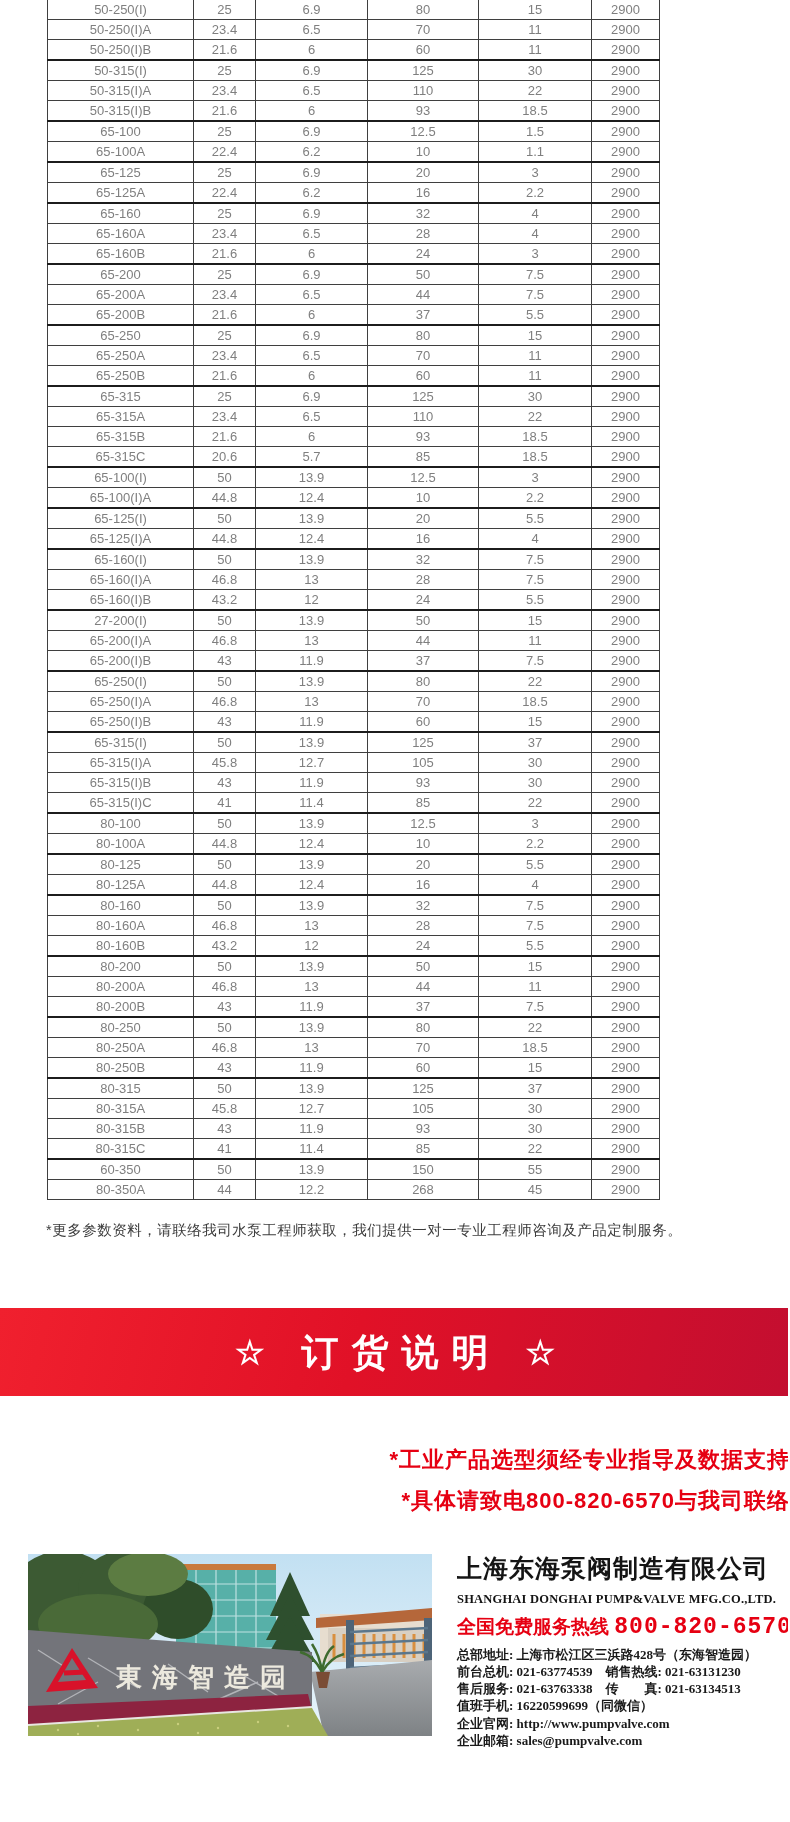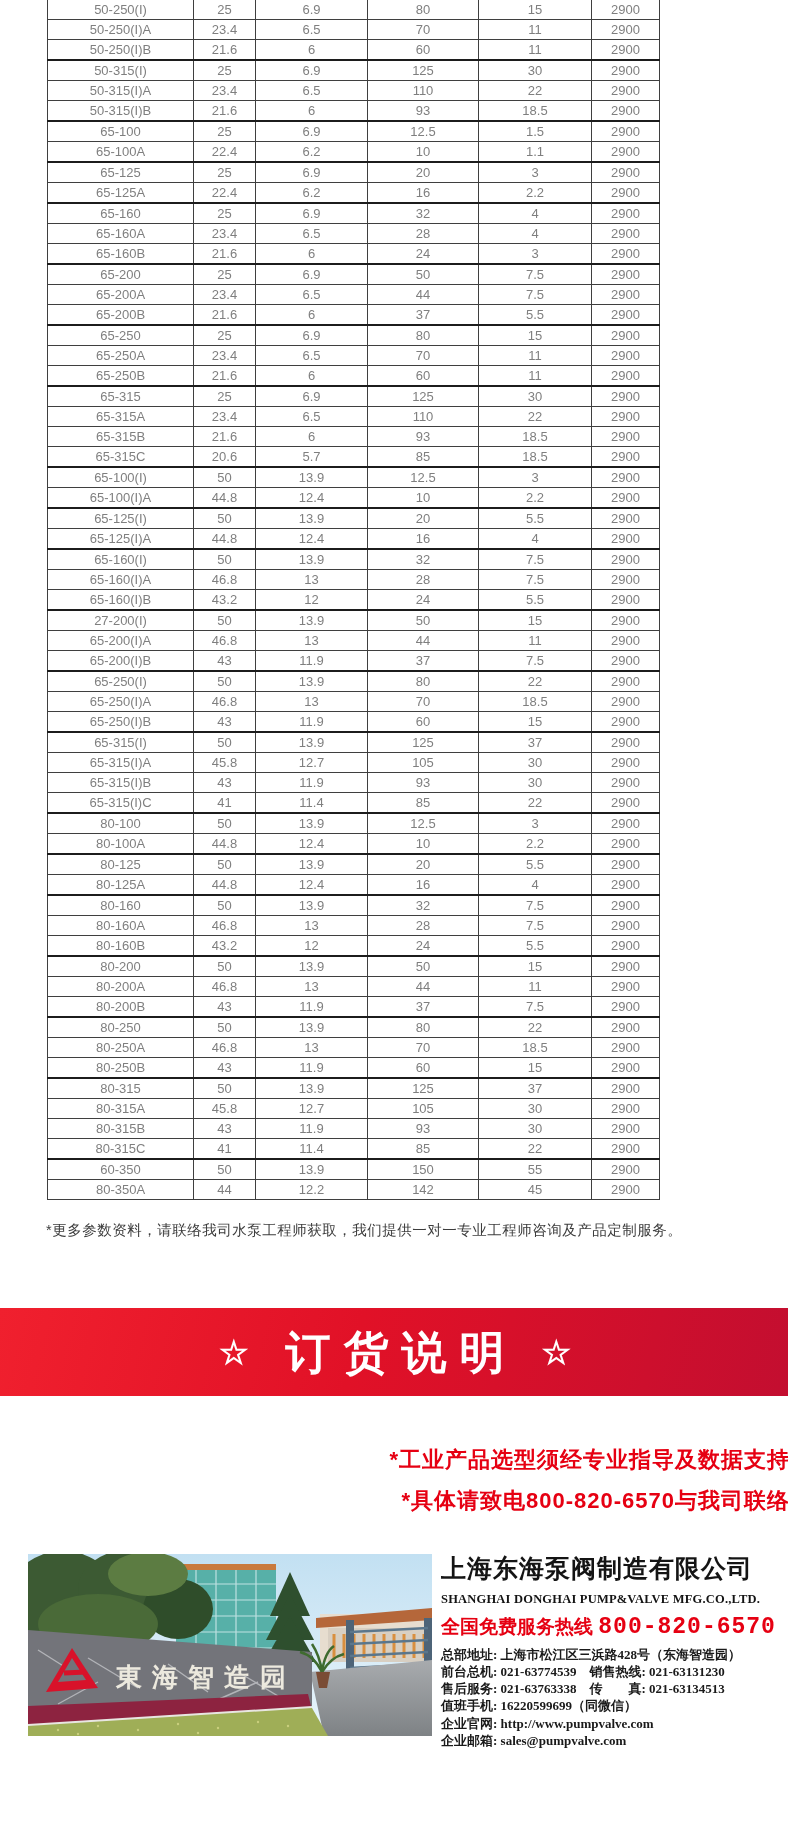--- a/index.html
+++ b/index.html
@@ -13,31 +13,31 @@
   .spec-table tr.grp td{border-top-width:2px;border-top-color:#1c1c1c;}
 
   
   .note{position:absolute;left:46px;top:1221px;margin:0;font-size:14.5px;color:#3d3d3d;letter-spacing:0.5px;}
 
   
   .banner{position:absolute;left:0;top:1308px;width:790px;height:88px;
           background:linear-gradient(104deg,#f0202e 0%,#e11127 45%,#c30e30 100%);
           display:flex;align-items:center;justify-content:center;gap:24px;}
   .banner .star{color:#fff;font-size:33px;font-weight:bold;line-height:1;}
-  .banner-title{margin:0;color:#fff;font-size:45px;font-weight:bold;letter-spacing:13px;text-indent:13px;line-height:1;}
+  .banner-title{margin:0;color:#fff;font-size:37px;font-weight:bold;letter-spacing:13px;text-indent:13px;line-height:1;}
 
   
   .notices{position:absolute;left:0;top:1431px;width:790px;text-align:right;
            color:#e60012;font-weight:bold;font-size:22px;margin-top:17px;}
   .notices p{margin:0 0 17px 0;line-height:1.1;letter-spacing:1px;}
 
   
   .company{position:absolute;left:0;top:1554px;width:790px;height:182px;}
   .photo{position:absolute;left:28px;top:0;width:404px;height:182px;display:block;}
-  .cinfo{position:absolute;left:441px;top:0;width:333px;}
+  .cinfo{position:absolute;left:457px;top:0;width:333px;}
   .cn-name{font-size:25px;font-weight:bold;color:#141414;letter-spacing:1px;line-height:1.15;}
   .en-name{font-family:"Liberation Serif",serif;font-weight:bold;font-size:12.5px;color:#141414;
            margin-top:9px;letter-spacing:0.2px;white-space:nowrap;}
   .hotline{margin-top:7px;color:#e60012;font-weight:bold;font-size:19px;white-space:nowrap;}
   .hotline .num{font-size:23px;font-family:Liberation Mono, monospace;letter-spacing:1px;margin-top:32px;}
   .ilines{margin-top:6px;font-family:"Liberation Serif",serif;font-weight:bold;
           font-size:13px;color:#1a1a1a;}
   .ilines div{line-height:17.2px;white-space:nowrap;}
 </style>
 </head>
@@ -516,21 +516,21 @@
           <td>50</td>
           <td>13.9</td>
           <td>150</td>
           <td>55</td>
           <td>2900</td>
         </tr>
         <tr>
           <td>80-350A</td>
           <td>44</td>
           <td>12.2</td>
-          <td>142</td>
+          <td>268</td>
           <td>45</td>
           <td>2900</td>
         </tr>
       </tbody>
   </table>
 
   <p class="note">*更多参数资料，请联络我司水泵工程师获取，我们提供一对一专业工程师咨询及产品定制服务。</p>
 
   <div class="banner">
     <span class="star">☆</span>

